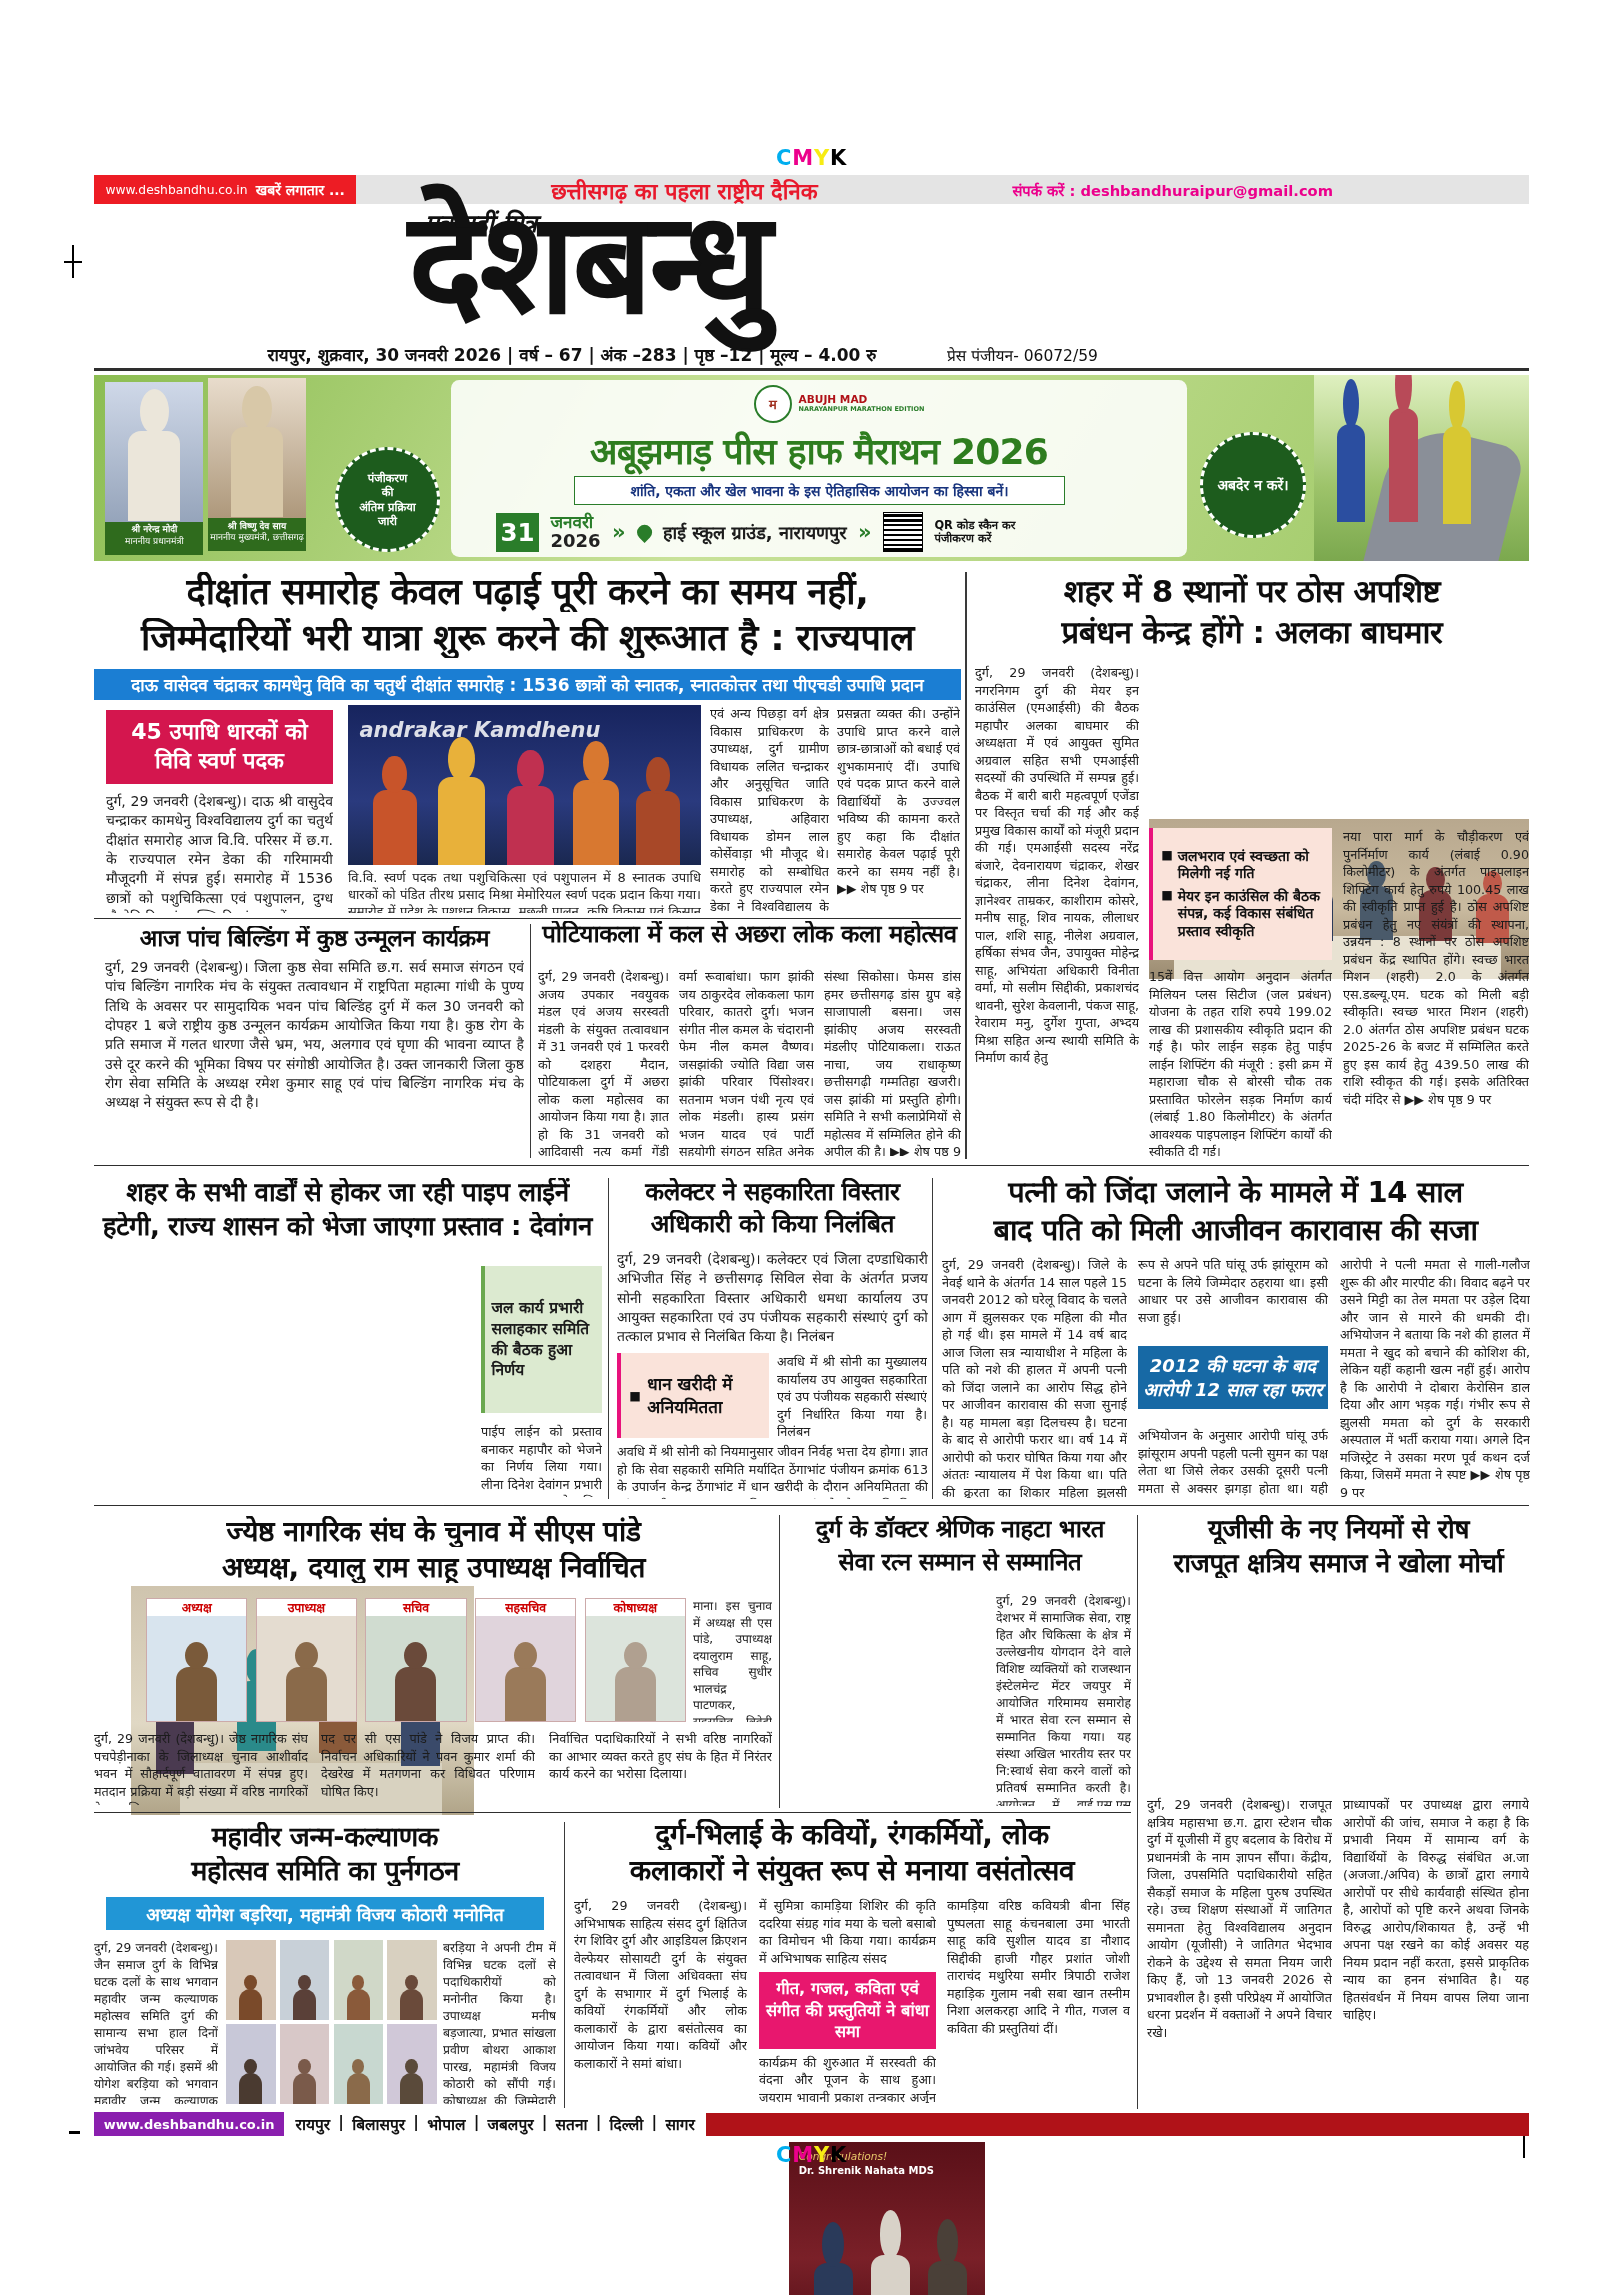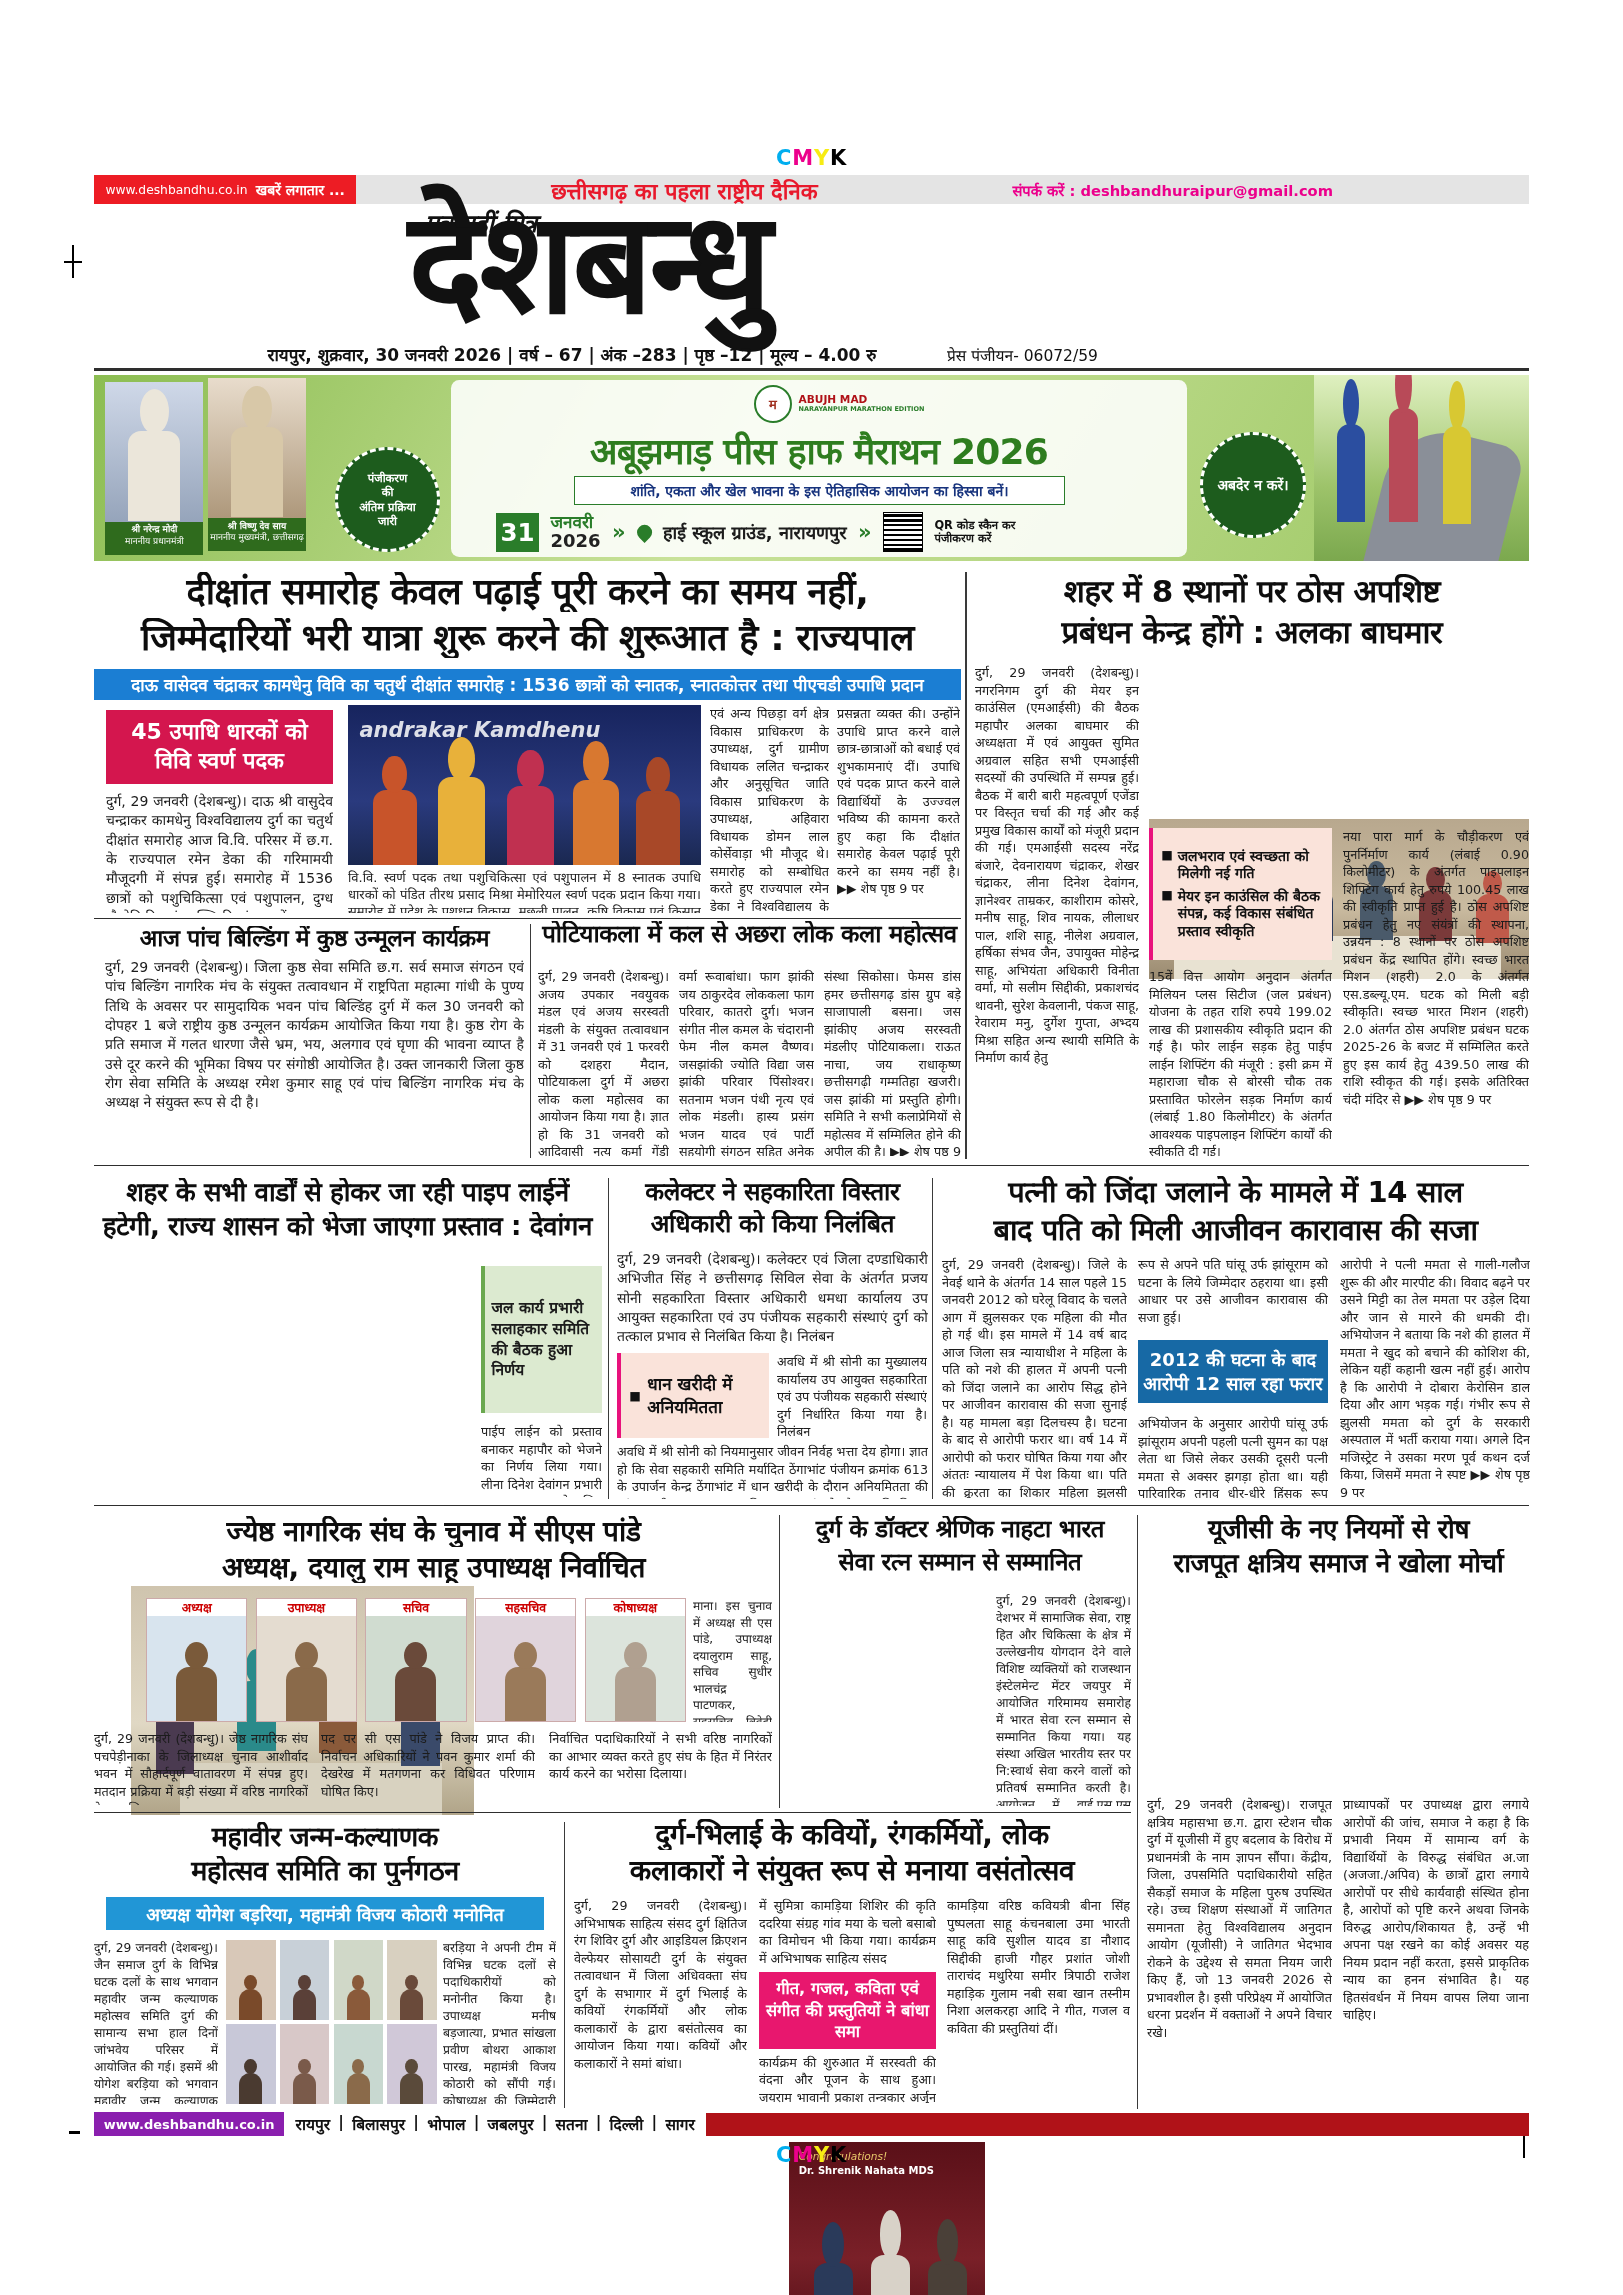--- a/index.html
+++ b/index.html
@@ -202,21 +202,21 @@
     <span style="font-weight:700;font-size:17px;line-height:1.3;">धान खरीदी में अनियमितता</span>
   </div>
   <div class="abs bodytxt small" style="left:777px;top:1353px;width:150px;height:85px;">अवधि में श्री सोनी का मुख्यालय कार्यालय उप आयुक्त सहकारिता एवं उप पंजीयक सहकारी संस्थाएं दुर्ग निर्धारित किया गया है। निलंबन</div>
   <div class="abs bodytxt small" style="left:617px;top:1443px;width:311px;height:56px;">अवधि में श्री सोनी को नियमानुसार जीवन निर्वह भत्ता देय होगा। ज्ञात हो कि सेवा सहकारी समिति मर्यादित ठेंगाभांट पंजीयन क्रमांक 613 के उपार्जन केन्द्र ठेंगाभांट में धान खरीदी के दौरान अनियमितता की जांच तहसीलदार धमधा द्वारा किया गया। जांच के दौरान अनियमितता की जांच एवं सोनी सहकारिता विस्तार अधिकारी द्वारा प्रभारी पाये जाने पर यह कार्यवाही की गई। ▶▶ शेष पृष्ठ 9 पर</div>
 
   <div class="abs hl" style="left:942px;top:1176px;width:587px;font-size:29px;">पत्नी को जिंदा जलाने के मामले में 14 साल</div>
   <div class="abs hl" style="left:942px;top:1214px;width:587px;font-size:29px;">बाद पति को मिली आजीवन कारावास की सजा</div>
   <div class="abs bodytxt small" style="left:942px;top:1256px;width:185px;height:242px;">दुर्ग, 29 जनवरी (देशबन्धु)। जिले के नेवई थाने के अंतर्गत 14 साल पहले 15 जनवरी 2012 को घरेलू विवाद के चलते आग में झुलसकर एक महिला की मौत हो गई थी। इस मामले में 14 वर्ष बाद आज जिला सत्र न्यायाधीश ने महिला के पति को नशे की हालत में अपनी पत्नी को जिंदा जलाने का आरोप सिद्ध होने पर आजीवन कारावास की सजा सुनाई है। यह मामला बड़ा दिलचस्प है। घटना के बाद से आरोपी फरार था। वर्ष 14 में आरोपी को फरार घोषित किया गया और अंततः न्यायालय में पेश किया था। पति की क्रूरता का शिकार महिला झुलसी अवस्था में</div>
   <div class="abs" style="left:1138px;top:1256px;width:190px;height:242px;overflow:hidden;">
     <div class="bodytxt small" style="height:72px;">रूप से अपने पति घांसू उर्फ झांसूराम को घटना के लिये जिम्मेदार ठहराया था। इसी आधार पर उसे आजीवन कारावास की सजा हुई।</div>
-    <div style="margin:12px 0;background:#1769a5;color:#fff;text-align:center;font-weight:700;font-size:18px;line-height:1.3;padding:8.2px 3.3px;">
+    <div style="margin:18px 0;background:#1769a5;color:#fff;text-align:center;font-weight:700;font-size:18px;line-height:1.3;padding:8.2px 3.3px;font-style:italic;">
       <div>2012 की घटना के बाद</div>
       <div>आरोपी 12 साल रहा फरार</div>
     </div>
     <div class="bodytxt small" style="height:90px;">अभियोजन के अनुसार आरोपी घांसू उर्फ झांसूराम अपनी पहली पत्नी सुमन का पक्ष लेता था जिसे लेकर उसकी दूसरी पत्नी ममता से अक्सर झगड़ा होता था। यही पारिवारिक तनाव धीर-धीरे हिंसक रूप लेता चला गया। घटना 15 जनवरी 2012 की रात्रि 9.30 बजे की है। शराब के नशे में पस्त</div>
   </div>
   <div class="abs bodytxt small" style="left:1340px;top:1256px;width:190px;height:242px;">आरोपी ने पत्नी ममता से गाली-गलौज शुरू की और मारपीट की। विवाद बढ़ने पर उसने मिट्टी का तेल ममता पर उड़ेल दिया और जान से मारने की धमकी दी। अभियोजन ने बताया कि नशे की हालत में ममता ने खुद को बचाने की कोशिश की, लेकिन यहीं कहानी खत्म नहीं हुई। आरोप है कि आरोपी ने दोबारा केरोसिन डाल दिया और आग भड़क गई। गंभीर रूप से झुलसी ममता को दुर्ग के सरकारी अस्पताल में भर्ती कराया गया। अगले दिन मजिस्ट्रेट ने उसका मरण पूर्व कथन दर्ज किया, जिसमें ममता ने स्पष्ट ▶▶ शेष पृष्ठ 9 पर</div>
 
   <div class="abs hrule" style="left:94px;top:1505px;width:1435px;height:1.2px;"></div>
 
   <div class="abs vrule" style="left:779px;top:1515px;height:293px;width:0.8px;"></div>

